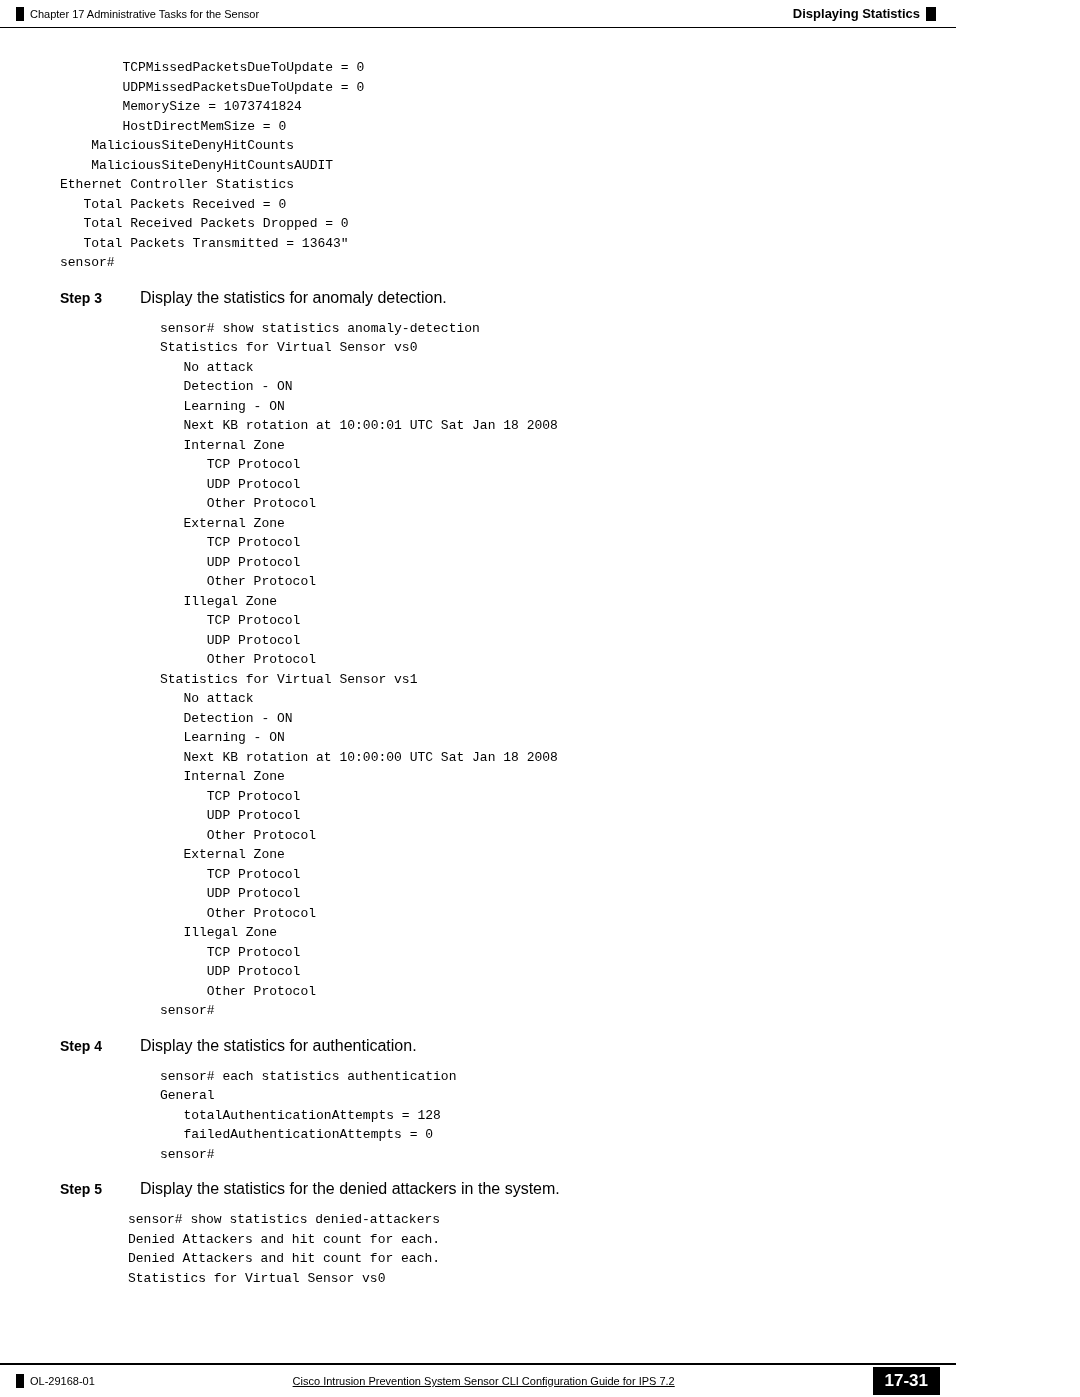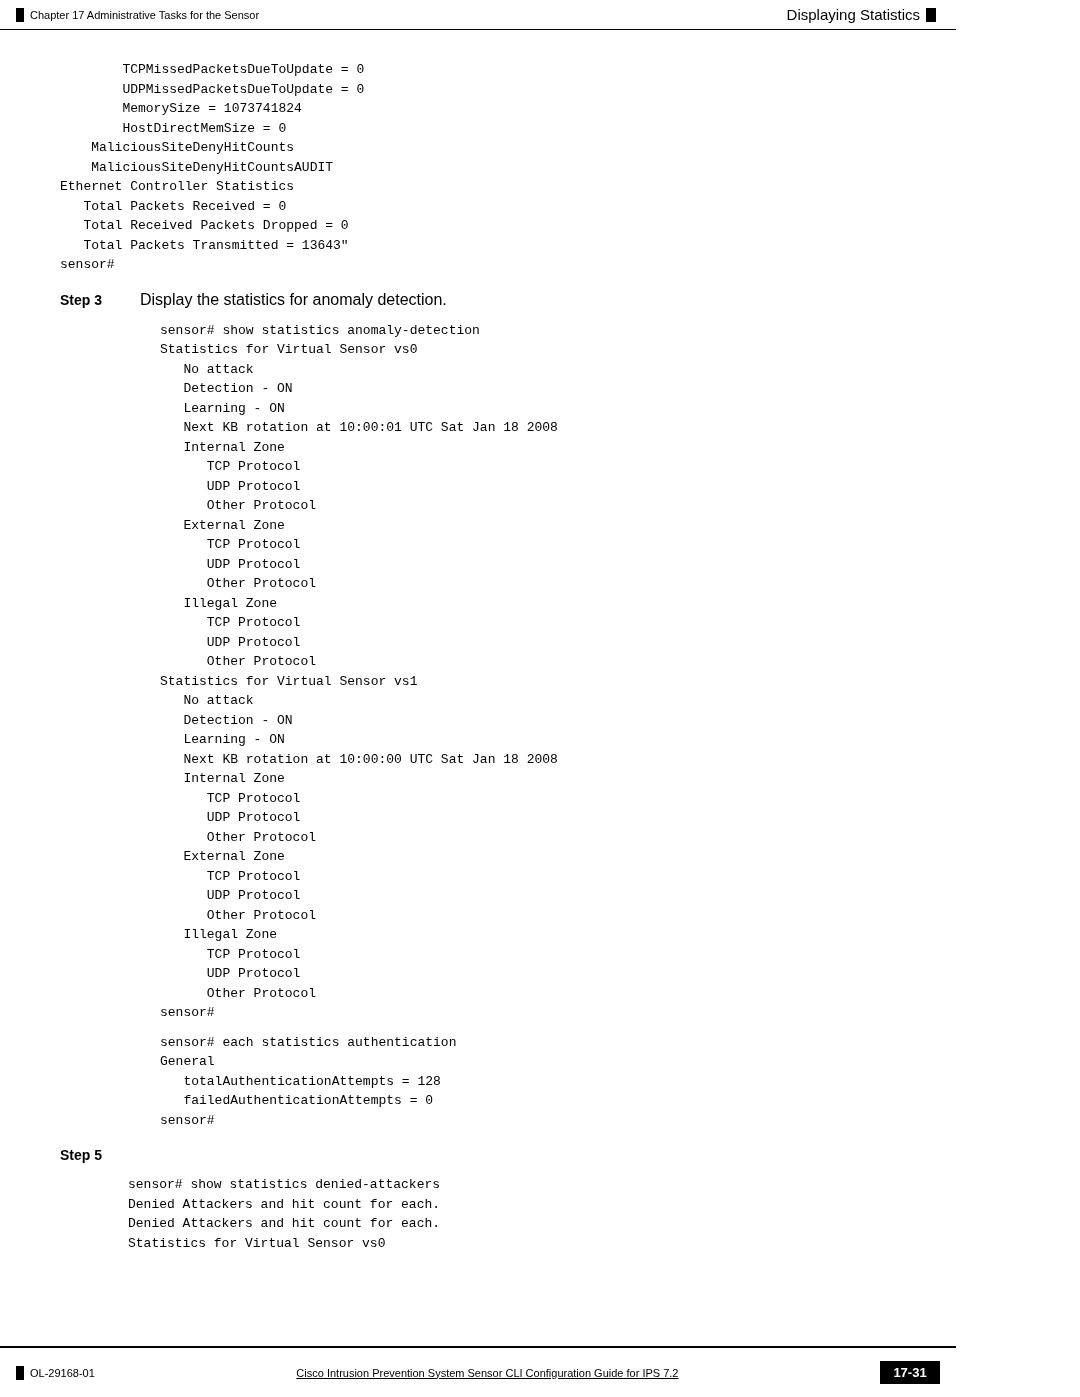--- a/index.html
+++ b/index.html
@@ -47,22 +47,22 @@
       background: #000;
       display: inline-block;
     }
 
     .header-chapter-text {
       font-size: 11px;
       color: #000;
     }
 
     .header-right-text {
-      font-size: 15px;
-      font-weight: normal;
+      font-size: 13px;
+      font-weight: bold;
       color: #000;
     }
 
     .header-right-block {
       display: flex;
       align-items: center;
       gap: 6px;
     }
 
     .header-right-square {
@@ -114,21 +114,21 @@
     
     .bottom-footer {
       position: absolute;
       bottom: 0;
       left: 0;
       right: 0;
       border-top: 2px solid #000;
       display: flex;
       justify-content: space-between;
       align-items: center;
-      padding: 13px 16px;
+      padding: 2px 16px;
     }
 
     .footer-left {
       display: flex;
       align-items: center;
       gap: 6px;
     }
 
     .footer-bar-icon {
       width: 8px;
@@ -146,21 +146,21 @@
       font-size: 11px;
       color: #000;
       text-align: center;
       flex: 1;
       text-decoration: underline;
     }
 
     .footer-right-box {
       background: #000;
       color: #fff;
-      font-size: 13px;
+      font-size: 17px;
       font-weight: bold;
       padding: 4px 12px;
       min-width: 60px;
       text-align: center;
     }
 
     .initial-code {
       margin-left: 200px;
       margin-bottom: 4px;
     }
@@ -230,29 +230,34 @@
    External Zone
       TCP Protocol
       UDP Protocol
       Other Protocol
    Illegal Zone
       TCP Protocol
       UDP Protocol
       Other Protocol
 sensor#</div>
 
+    <div class="step-row">
+      <div class="step-label">Step 4</div>
+      <div class="step-description">Display the statistics for authentication.</div>
+    </div>
 
     <div class="code-block" style="margin-left: 100px;"><span>sensor# </span><span class="code-bold">each statistics authentication</span>
 General
    totalAuthenticationAttempts = 128
    failedAuthenticationAttempts = 0
 sensor#</div>
 
     <div class="step-row">
       <div class="step-label">Step 5</div>
+      <div class="step-description">Display the statistics for the denied attackers in the system.</div>
     </div>
 
     <div class="code-block" style="margin-left: 68px;"><span>sensor# </span><span class="code-bold">show statistics denied-attackers</span>
 Denied Attackers and hit count for each.
 Denied Attackers and hit count for each.
 Statistics for Virtual Sensor vs0</div>
 
   </div>
 
   <div class="bottom-footer">

